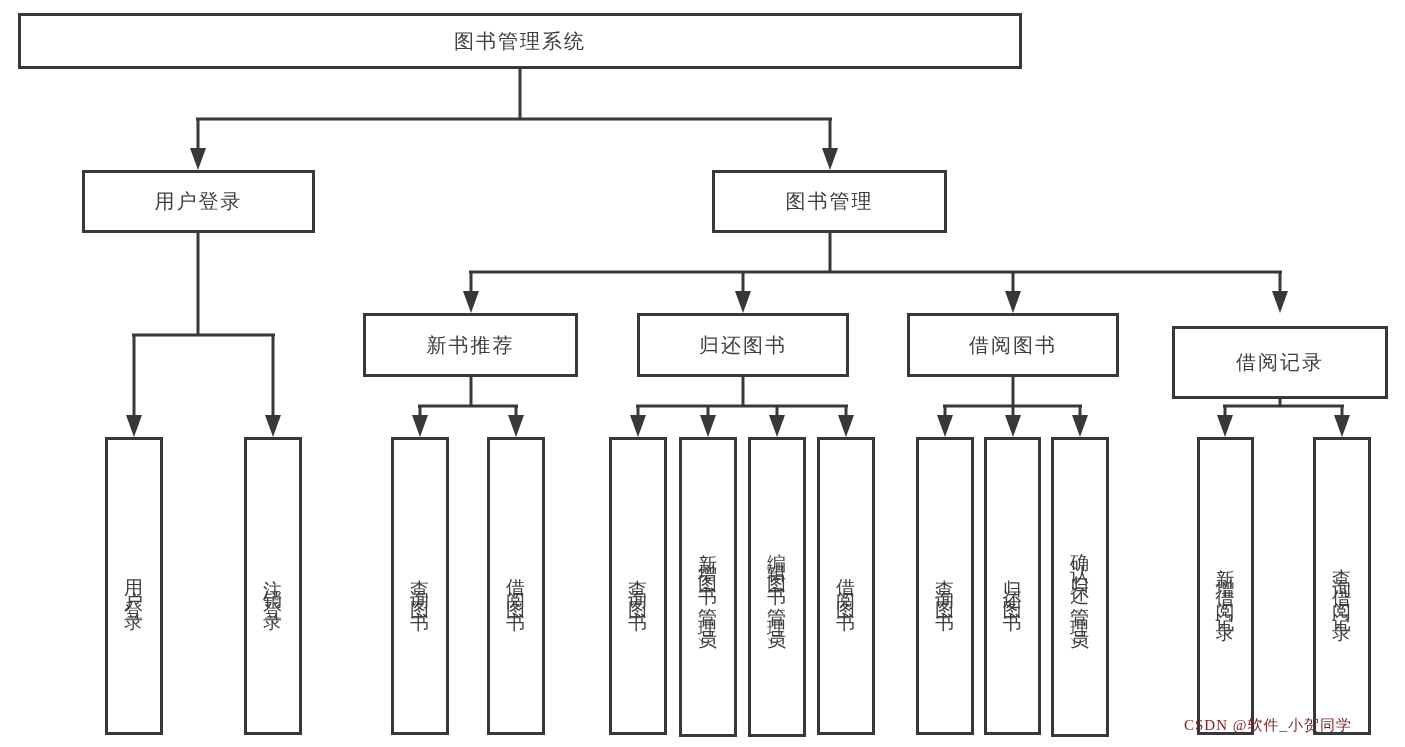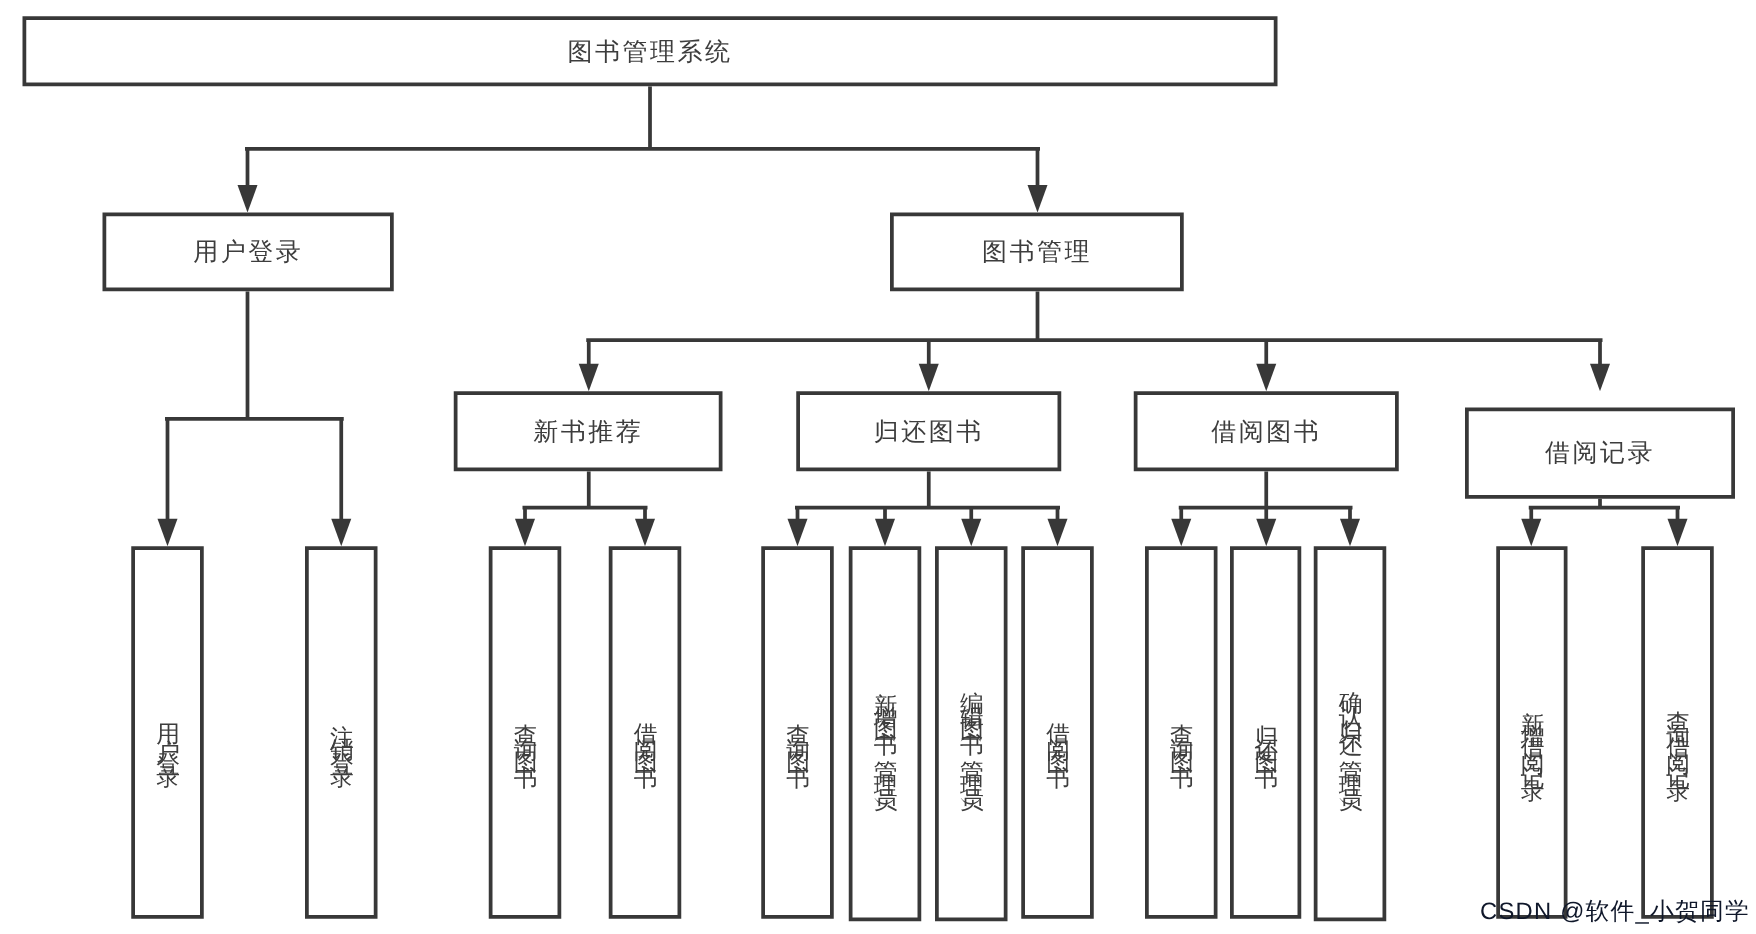--- a/index.html
+++ b/index.html
@@ -1,21 +1,21 @@
 <!DOCTYPE html>
 <html><head>
 <meta charset="utf-8">
 <style>
   html, body { margin: 0; padding: 0; background: #ffffff; }
   .canvas {
     position: relative;
     width: 1405px;
     height: 747px;
     background: #ffffff;
-    font-family: Liberation Sans, sans-serif;
+    font-family: Liberation Serif, serif;
     overflow: hidden;
   }
   .connectors {
     position: absolute;
     left: 0; top: 0;
     width: 1405px; height: 747px;
     pointer-events: none;
   }
   .node {
     position: absolute;
@@ -36,22 +36,22 @@
     writing-mode: vertical-rl;
     text-orientation: mixed;
     font-size: 19px;
     letter-spacing: 11px;
     line-height: 1;
   }
   .watermark {
     position: absolute;
     left: 1184px;
     top: 716px;
-    font-size: 19px;
-    color: #0f172a;
+    font-size: 15px;
+    color: #7f1d1d;
     letter-spacing: 1px;
     white-space: nowrap;
     text-align: center;
   }
 </style>
 </head>
 <body>
 
 <div class="canvas">
 

